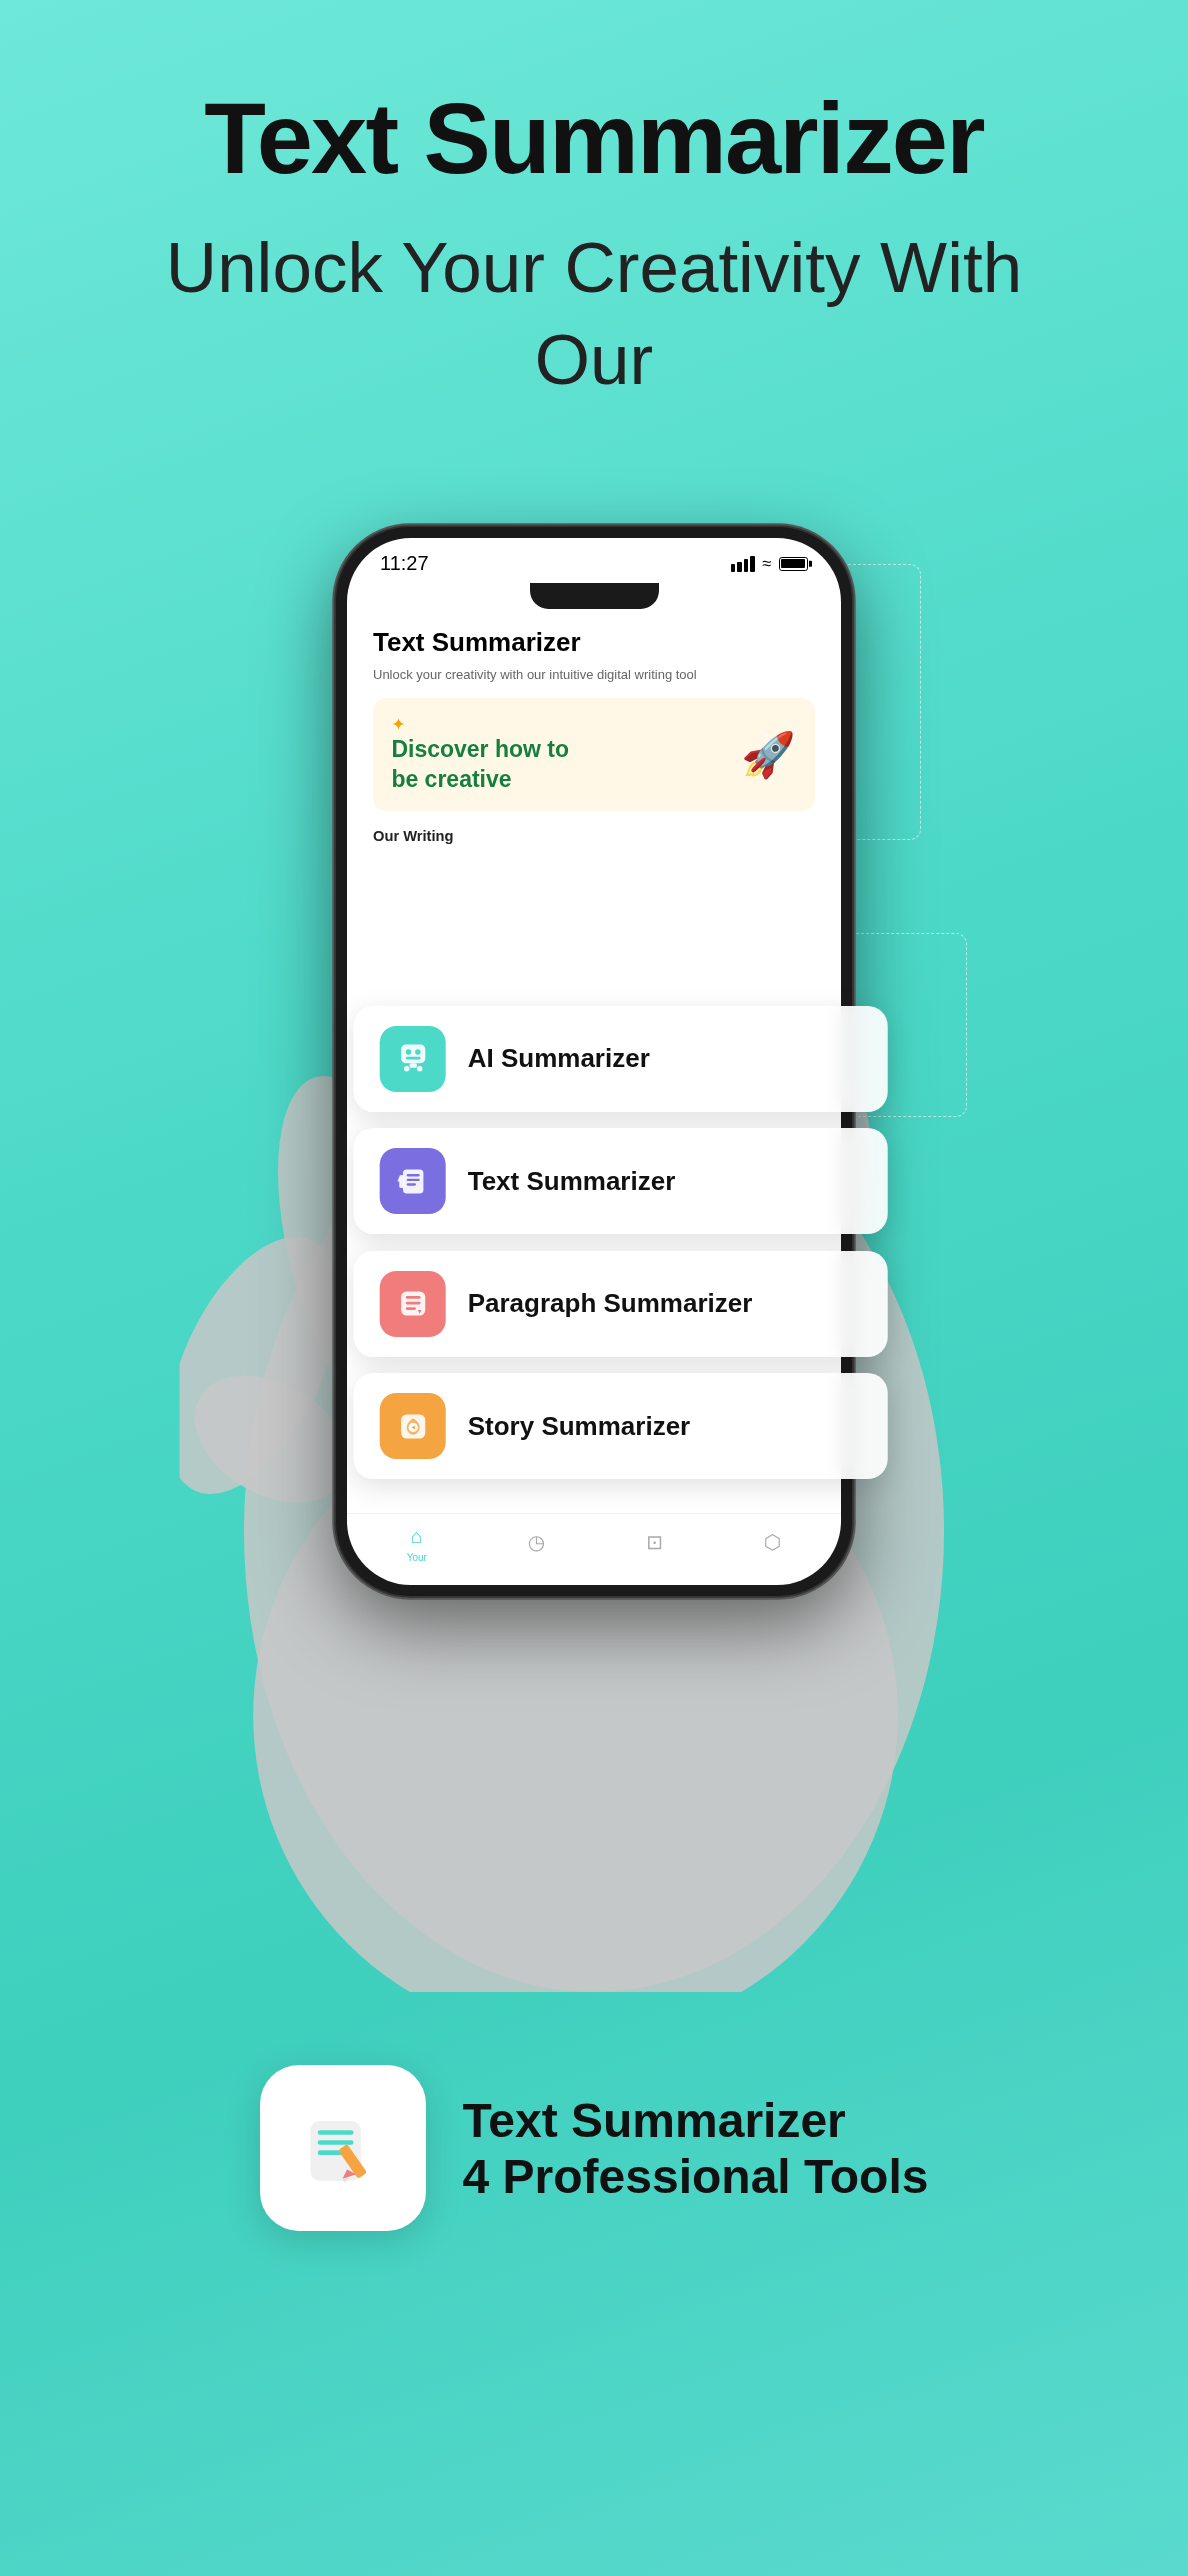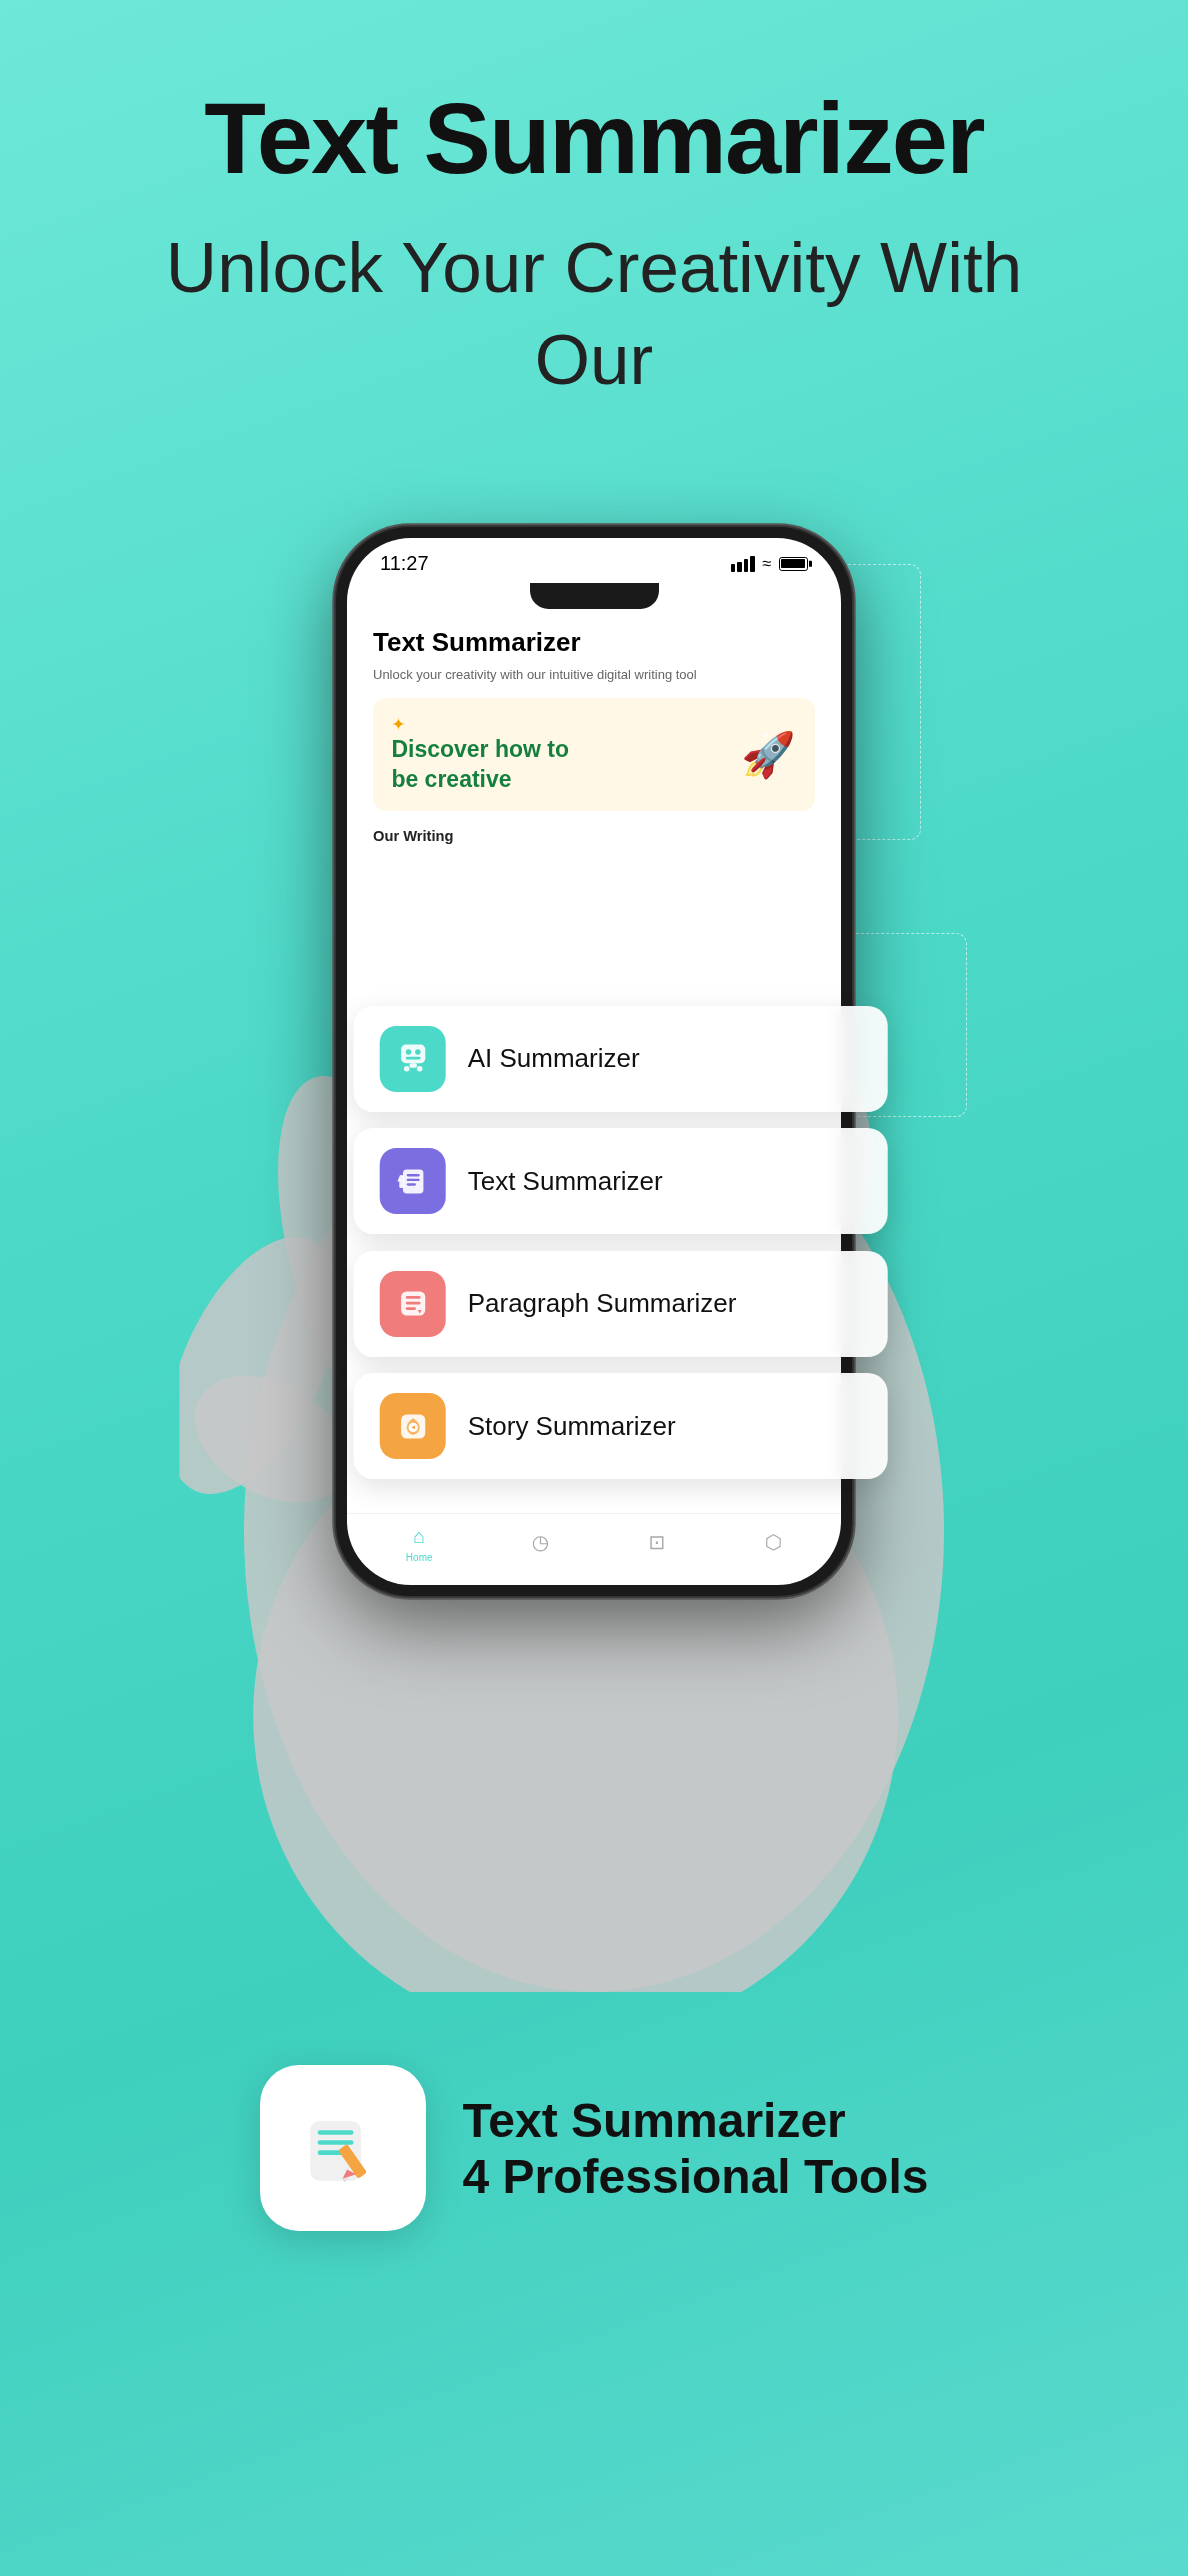--- a/index.html
+++ b/index.html
@@ -267,21 +267,21 @@
       font-size: 33px;
       flex-shrink: 0;
     }
     .icon-ai { background: #4dd9c8; }
     .icon-text { background: #7b6ee0; }
     .icon-story { background: #f5a442; }
     .icon-para { background: #f07c7c; }
 
     .product-name {
       font-size: 26px;
-      font-weight: 400;
+      font-weight: 700;
       color: #111;
     }
 
     
     .dashed-box {
       position: absolute;
       right: 267px;
       top: 92px;
       width: 184px;
       height: 276px;
@@ -404,21 +404,21 @@
           </div>
           <div class="banner-emoji">🚀</div>
         </div>
 
         <div class="section-label">Our Writing</div>
       </div>
 
       <div class="bottom-nav">
         <div class="nav-item">
           <span class="nav-icon active">⌂</span>
-          <span class="nav-label active">Home</span>
+          <span class="nav-label active">Your</span>
         </div>
         <div class="nav-item">
           <span class="nav-icon">◷</span>
           <span class="nav-label"></span>
         </div>
         <div class="nav-item">
           <span class="nav-icon">⊡</span>
           <span class="nav-label"></span>
         </div>
         <div class="nav-item">

